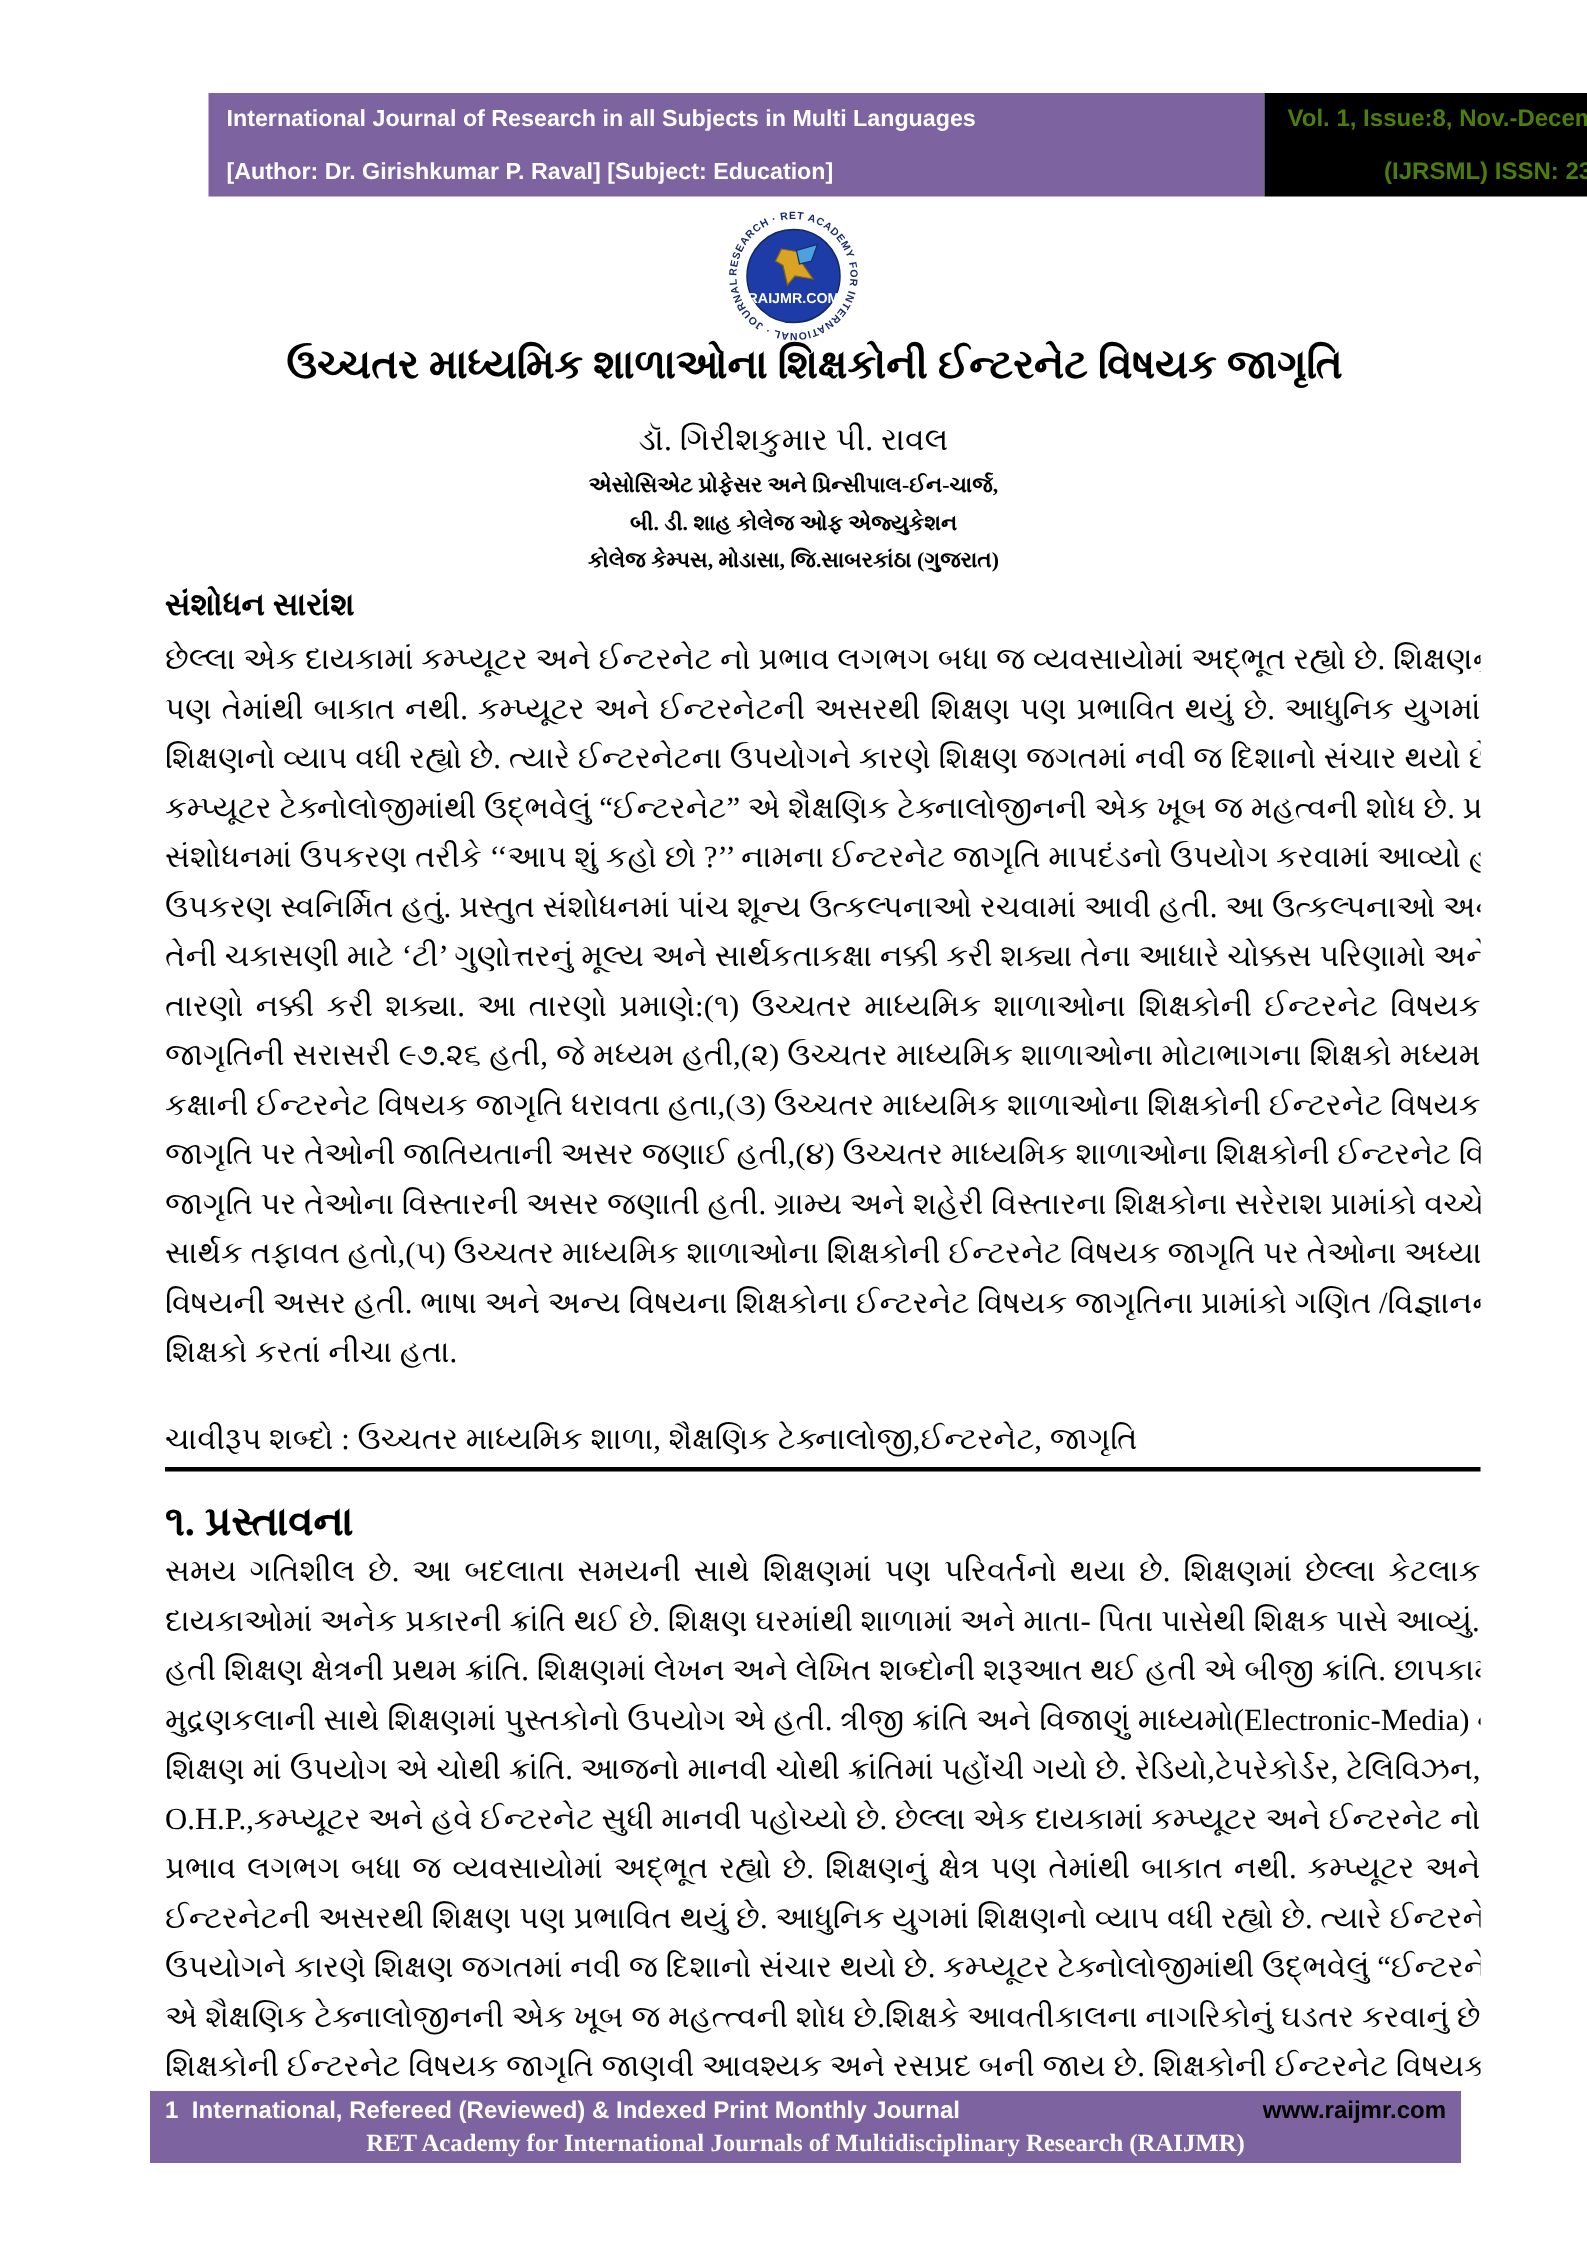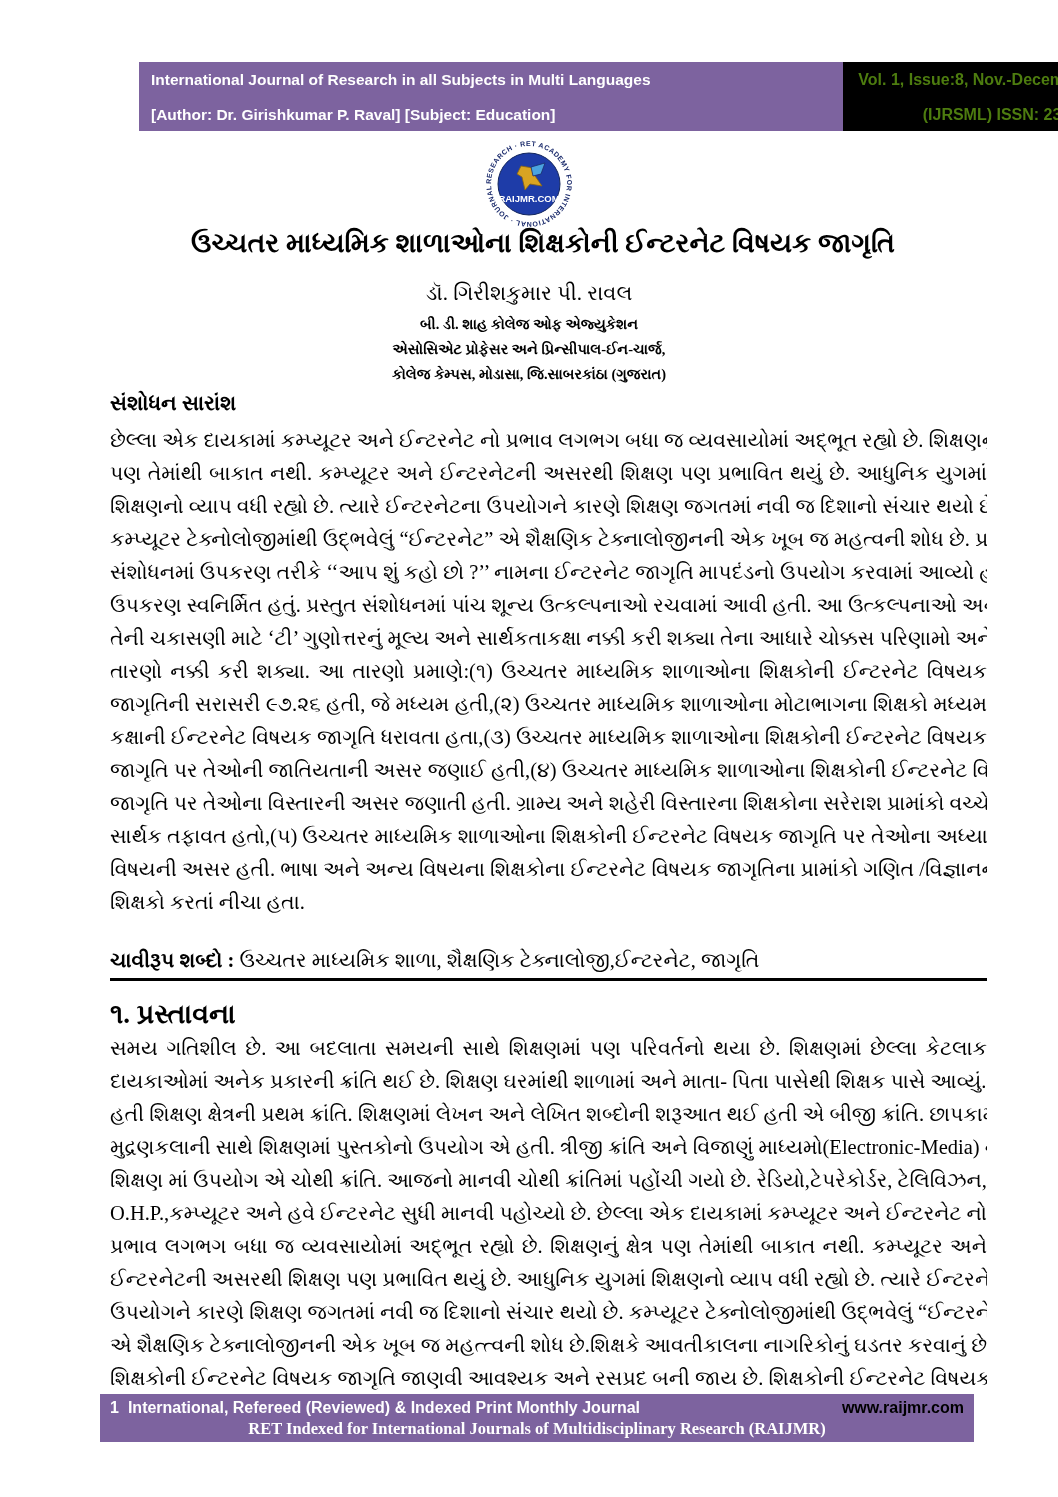--- a/index.html
+++ b/index.html
@@ -107,21 +107,21 @@
   .abstract-lines { top: 424px; }
   .abstract-lines > div:last-child { text-align-last: left; }
 
   .keywords {
     position: absolute;
     top: 944px; left: 110px;
     width: 877px;
     font-size: 20.5px;
     line-height: 33px;
   }
-  .keywords .kw-label { font-weight: bold; }
+  .keywords .kw-label { font-weight: normal; }
 
   .rule {
     position: absolute;
     top: 978px; left: 110px;
     width: 877px; height: 3px;
     background: #000000;
   }
 
   .intro-heading {
     position: absolute;
@@ -189,22 +189,22 @@
       <circle cx="48" cy="48" r="31" fill="#1e3ca8" stroke="#14275e" stroke-width="1"></circle>
       <path d="M 40,30 L 58,33 L 52,37 L 61,50 L 49,48 L 44,54 L 41,41 L 36,38 Z" fill="#d9a422" stroke="#8a6510" stroke-width="0.8"></path>
       <path d="M 50,31 L 64,27 L 60,38 L 52,40 Z" fill="#4aa3e0" stroke="#1a2a6b" stroke-width="0.8"></path>
       <text x="48" y="66" text-anchor="middle" font-family="Liberation Sans, sans-serif" font-size="9.5" font-weight="bold" fill="#ffffff">RAIJMR.COM</text>
     </svg>
   </div>
 
   <div class="article-title">ઉચ્ચતર માધ્યમિક શાળાઓના શિક્ષકોની ઈન્ટરનેટ વિષયક જાગૃતિ</div>
   <div class="article-author">ડૉ. ગિરીશકુમાર પી. રાવલ</div>
   <div class="affiliation">
+      <div>એસોસિએટ પ્રોફેસર અને  પ્રિન્સીપાલ-ઈન-ચાર્જ,</div>
       <div>બી. ડી. શાહ કોલેજ ઓફ એજ્યુકેશન</div>
-      <div>એસોસિએટ પ્રોફેસર અને  પ્રિન્સીપાલ-ઈન-ચાર્જ,</div>
       <div>કોલેજ કેમ્પસ, મોડાસા, જિ.સાબરકાંઠા (ગુજરાત)</div>
     </div>
 
   <div class="abstract-heading">સંશોધન સારાંશ</div>
   <div class="lines abstract-lines">
       <div>છેલ્લા એક દાયકામાં કમ્પ્યૂટર અને ઈન્ટરનેટ નો પ્રભાવ લગભગ બધા જ વ્યવસાયોમાં અદ્ભૂત રહ્યો છે. શિક્ષણનું ક્ષેત્ર</div>
       <div>પણ તેમાંથી બાકાત નથી. કમ્પ્યૂટર અને ઈન્ટરનેટની અસરથી શિક્ષણ પણ પ્રભાવિત થયું છે. આધુનિક યુગમાં</div>
       <div>શિક્ષણનો વ્યાપ વધી રહ્યો છે. ત્યારે ઈન્ટરનેટના ઉપયોગને કારણે શિક્ષણ જગતમાં નવી જ દિશાનો સંચાર થયો છે.</div>
       <div>કમ્પ્યૂટર ટેક્નોલોજીમાંથી ઉદ્ભવેલું “ઈન્ટરનેટ” એ શૈક્ષણિક ટેક્નાલોજીનની એક ખૂબ જ મહત્વની શોધ છે. પ્રસ્તુત</div>
       <div>સંશોધનમાં ઉપકરણ તરીકે ‘‘આપ શું કહો છો ?’’ નામના ઈન્ટરનેટ જાગૃતિ માપદંડનો ઉપયોગ કરવામાં આવ્યો હતો.</div>
@@ -242,16 +242,16 @@
     </div>
 
   <div class="footer">
     <div class="footer-row1">
       <div class="footer-left">
         <span class="footer-pagenum">1</span>
         <span>International, Refereed (Reviewed) &amp; Indexed Print Monthly Journal</span>
       </div>
       <span class="footer-url">www.raijmr.com</span>
     </div>
-    <div class="footer-row2">RET Indexed for International Journals of Multidisciplinary Research (RAIJMR)</div>
+    <div class="footer-row2">RET Academy for International Journals of Multidisciplinary Research (RAIJMR)</div>
   </div>
 
 </div>
 
 </body></html>

